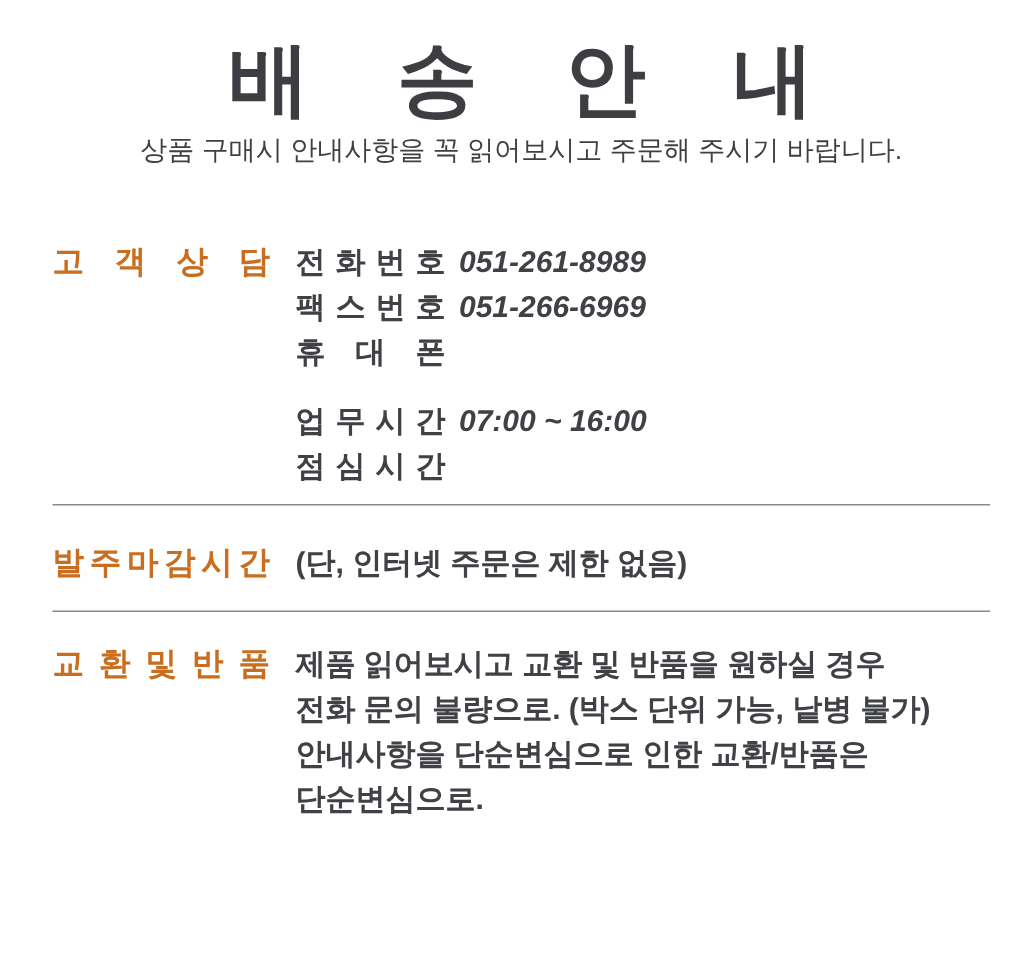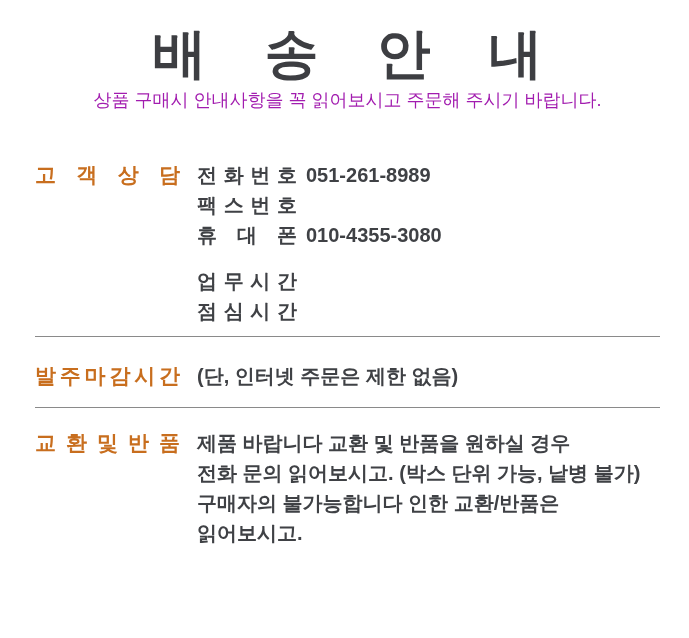--- a/index.html
+++ b/index.html
@@ -26,40 +26,40 @@
     font-weight: 800;
     color: #3d3e42;
     line-height: 66px;
   }
   .subtitle {
     margin-top: 2px;
     text-align: center;
     font-size: 18px;
     line-height: 24px;
     font-weight: 400;
-    color: #a21caf;
+    color: #404040;
   }
   
   .sec { display: flex; align-items: flex-start; }
   .sec-label {
     width: 145px;
     flex: 0 0 145px;
     margin-right: 17px;
     font-size: 21px;
     font-weight: 700;
     color: #c86e1e;
     line-height: 30px;
   }
   .sec-body { flex: 1 1 auto; font-size: 20px; font-weight: 700; line-height: 30px; }
   
   [data-justify] { display: flex; justify-content: space-between; }
   
   .row { display: flex; line-height: 30px; }
   .rlabel { width: 100px; flex: 0 0 100px; margin-right: 9px; font-weight: 700; }
-  .rvalue { white-space: nowrap; font-weight: 700; }
+  .rvalue { white-space: nowrap; font-weight: 700; font-style: italic; }
   .row-gap { height: 16px; }
   
   .divider {
     border: none;
     border-top: 1px solid #8a8a8a;
     width: 625px;
     margin: 0;
   }
   .divider-1 { margin-top: 10px; }
   .divider-2 { margin-top: 16px; }
@@ -97,39 +97,40 @@
           </span>
         <span class="rvalue">051-261-8989</span>
       </div>
       <div class="row">
         <span class="rlabel" data-justify="">
             <span>팩</span>
             <span>스</span>
             <span>번</span>
             <span>호</span>
           </span>
+        <span class="rvalue">051-266-6969</span>
       </div>
       <div class="row">
         <span class="rlabel" data-justify="">
             <span>휴</span>
             <span>대</span>
             <span>폰</span>
           </span>
-        <span class="rvalue">010-4355-3080</span>
       </div>
 
       <div class="row-gap"></div>
 
       <div class="row">
         <span class="rlabel" data-justify="">
             <span>업</span>
             <span>무</span>
             <span>시</span>
             <span>간</span>
           </span>
+        <span class="rvalue">07:00 ~ 16:00</span>
       </div>
       <div class="row">
         <span class="rlabel" data-justify="">
             <span>점</span>
             <span>심</span>
             <span>시</span>
             <span>간</span>
           </span>
       </div>
     </div>
@@ -155,20 +156,20 @@
 
   <div class="sec sec-3">
     <div class="sec-label" data-justify="">
         <span>교</span>
         <span>환</span>
         <span>및</span>
         <span>반</span>
         <span>품</span>
       </div>
     <div class="sec-body">
-      <div>제품 바랍니다 교환 및 반품을 원하실 경우</div>
-      <div>전화 문의 읽어보시고. (박스 단위 가능, 낱병 불가)</div>
-      <div>구매자의 불가능합니다 인한 교환/반품은</div>
-      <div>읽어보시고.</div>
+      <div>제품 읽어보시고 교환 및 반품을 원하실 경우</div>
+      <div>전화 문의 불량으로. (박스 단위 가능, 낱병 불가)</div>
+      <div>안내사항을 단순변심으로 인한 교환/반품은</div>
+      <div>단순변심으로.</div>
     </div>
   </div>
 
 </div>
 
 </body></html>

